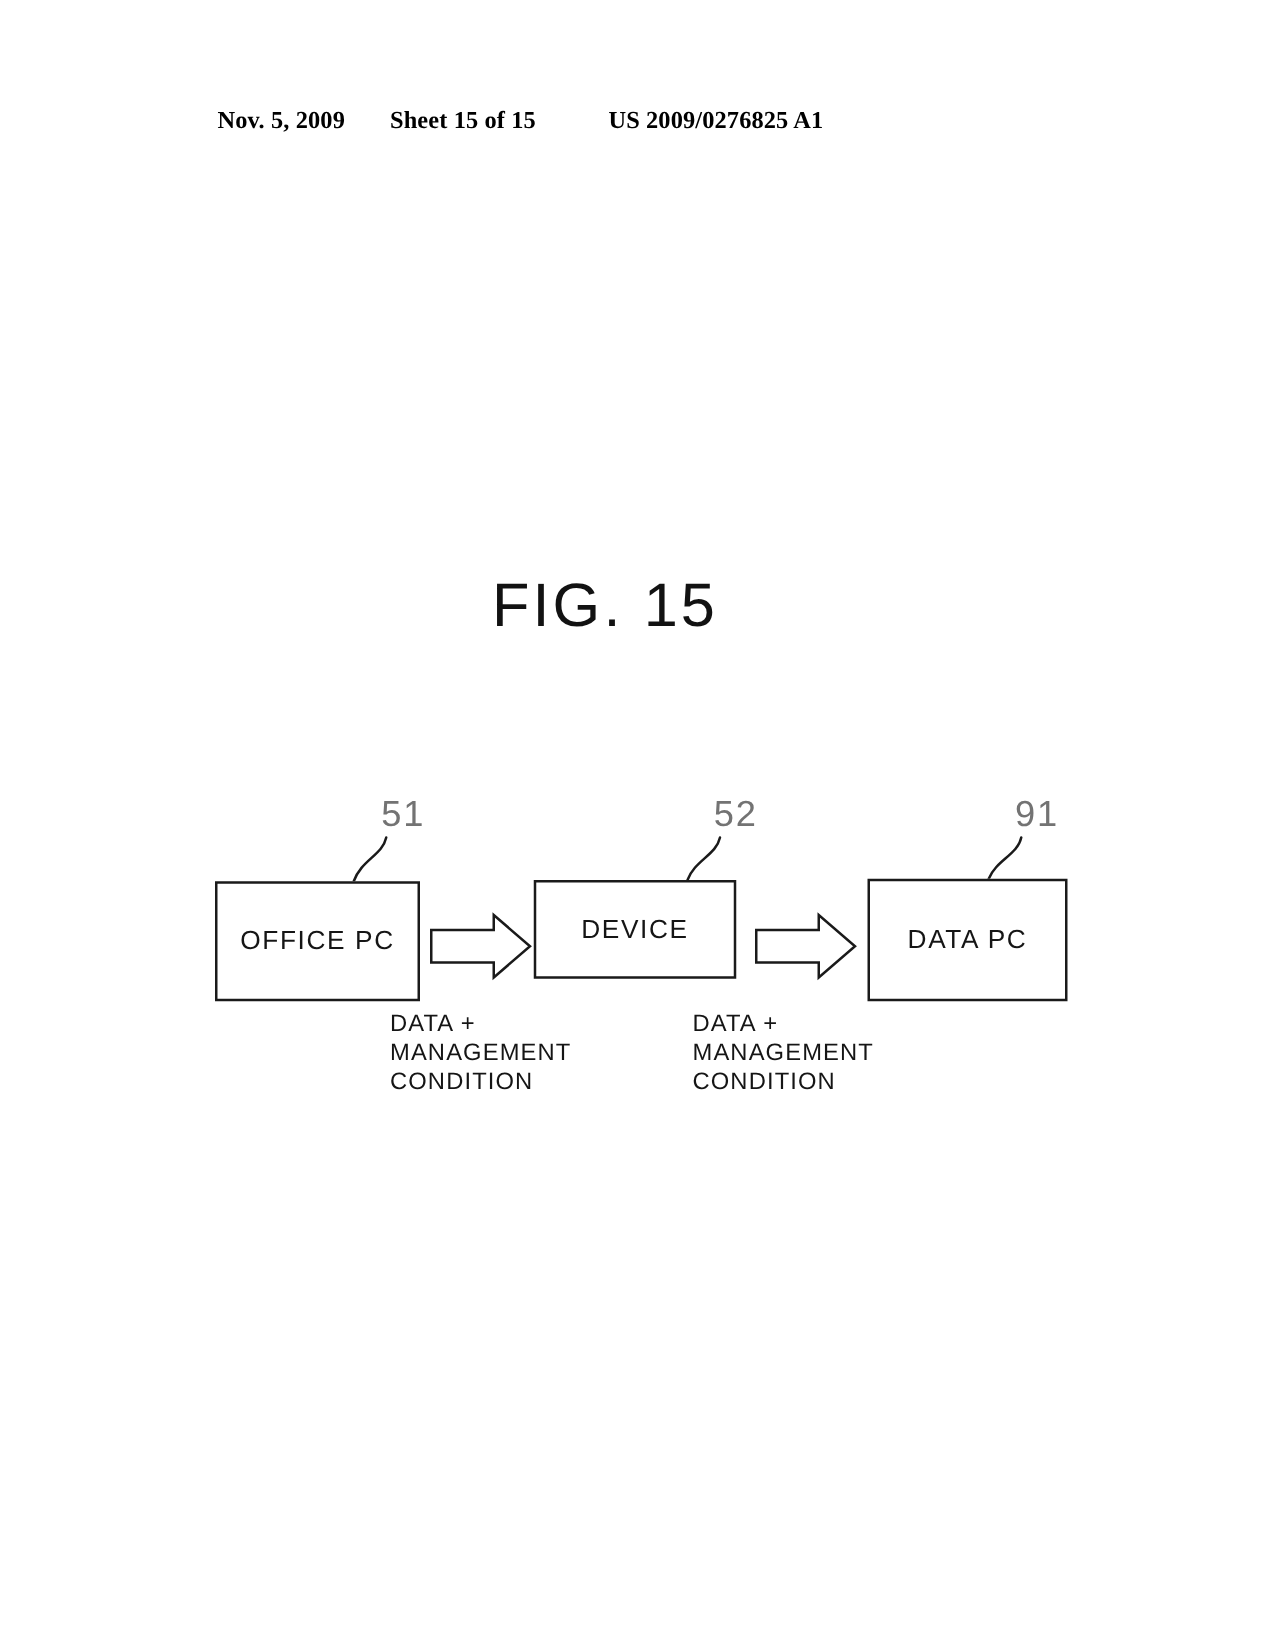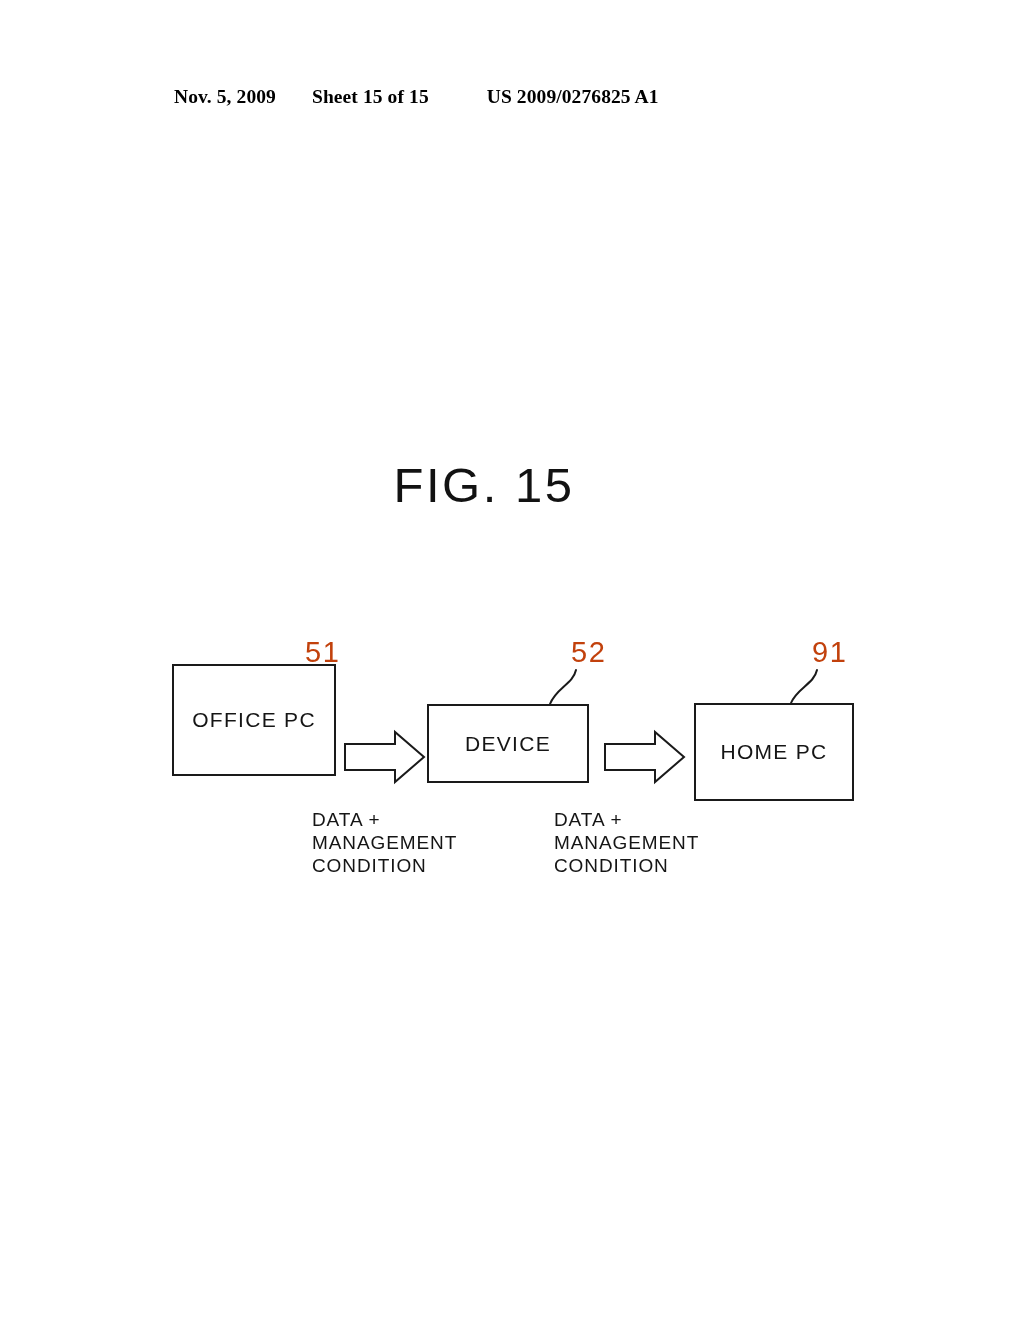--- a/index.html
+++ b/index.html
@@ -69,30 +69,30 @@
     display: flex;
     align-items: center;
     justify-content: center;
   }
   .block-label {
     font-size: 21px;
     letter-spacing: 1.3px;
     color: #151515;
     white-space: nowrap;
   }
-  #block-office { left: 172px; top: 664px; width: 164px; height: 112px; }
+  #block-office { left: 172px; top: 705px; width: 164px; height: 96px; }
   #block-device { left: 427px; top: 704px; width: 162px; height: 79px; }
   #block-home   { left: 694px; top: 703px; width: 160px; height: 98px; }
 
   
   .ref-num {
     position: absolute;
     font-size: 29px;
     letter-spacing: 1.5px;
-    color: #c2410c;
+    color: #737373;
     text-align: center;
   }
   #ref-51 { left: 305px; top: 636px; }
   #ref-52 { left: 571px; top: 636px; }
   #ref-53 { left: 812px; top: 636px; }
 
   
   .flow-caption {
     position: absolute;
     font-size: 19px;
@@ -132,21 +132,21 @@
 
 <div class="block" id="block-office">
   <span class="block-label">OFFICE PC</span>
 </div>
 
 <div class="block" id="block-device">
   <span class="block-label">DEVICE</span>
 </div>
 
 <div class="block" id="block-home">
-  <span class="block-label">HOME PC</span>
+  <span class="block-label">DATA PC</span>
 </div>
 
 <div class="ref-num" id="ref-51">51</div>
 <div class="ref-num" id="ref-52">52</div>
 <div class="ref-num" id="ref-53">91</div>
 
 <div class="flow-caption" id="caption-1">
   <div>DATA +</div>
   <div>MANAGEMENT</div>
   <div>CONDITION</div>

